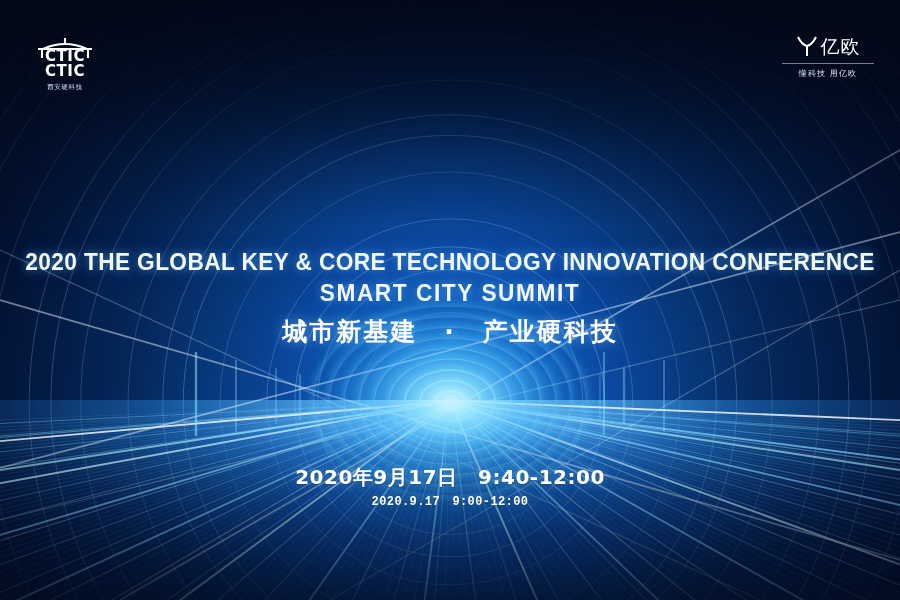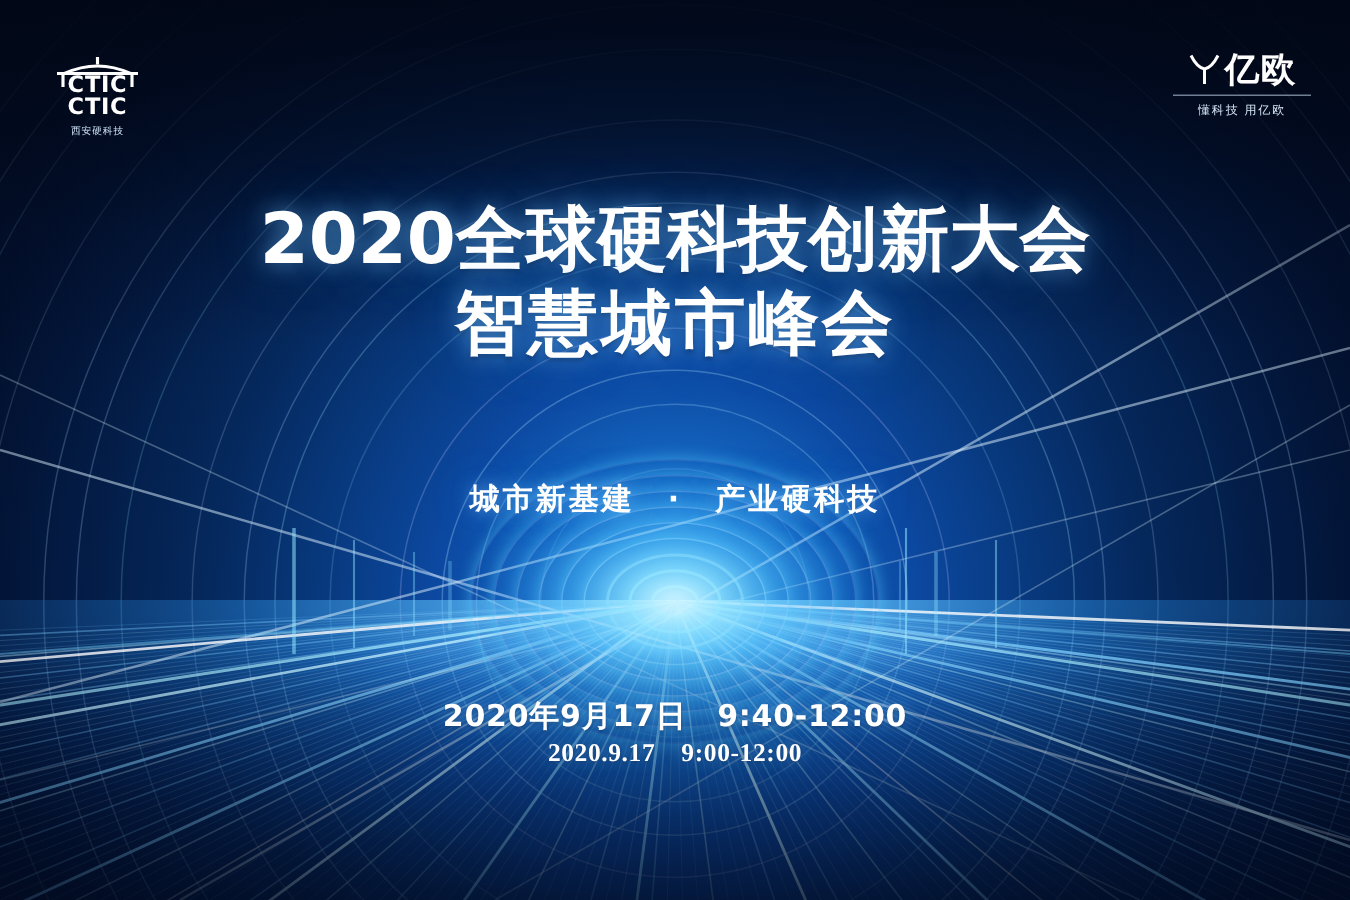--- a/index.html
+++ b/index.html
@@ -90,21 +90,21 @@
 
   .ctic-mark { display:block; margin:0 auto; }
   .ctic-sub {
     margin-top:3px;
     font-size:6.5px; letter-spacing:0.6px;
     color:#cfe2f7; white-space:nowrap;
   }
 
   .yiou-row { display:flex; align-items:center; justify-content:center; gap:3px; }
   .yiou-word {
-    font-size:23px; font-weight:700; color:#ffffff;
+    font-size:19px; font-weight:400; color:#ffffff;
     letter-spacing:1px; line-height:1;
   }
   .yiou-rule {
     width:92px; height:1px; margin:5px auto 4px;
     background:rgba(205,224,246,0.55);
   }
   .yiou-sub {
     font-size:8px; letter-spacing:1.2px; color:#d7e6f8; white-space:nowrap;
   }
 
@@ -146,21 +146,21 @@
   .sub-line.s2 { letter-spacing:1.6px; }
 
   
   .theme {
     position:absolute; left:0; right:0; top:316px;
     text-align:center;
   }
   .theme-cn {
     font-family:"DejaVu Sans","Liberation Sans",sans-serif;
     font-weight:700;
-    font-size:20px;
+    font-size:25px;
     line-height:32px;
     color:#ffffff;
     letter-spacing:2px;
     text-shadow:0 0 12px rgba(120,200,255,0.60), 0 0 28px rgba(50,140,235,0.40);
   }
   .theme-en {
     margin-top:4px;
     font-family:"Liberation Sans","DejaVu Sans",sans-serif;
     font-weight:600;
     font-size:12.5px;
@@ -178,23 +178,23 @@
   .date-cn {
     font-family:"DejaVu Sans","Liberation Sans",sans-serif;
     font-weight:700;
     font-size:20px;
     line-height:26px;
     color:#ffffff;
     letter-spacing:0.5px;
     text-shadow:0 0 10px rgba(110,195,255,0.55), 0 1px 3px rgba(0,20,60,0.5);
   }
   .date-en {
-    font-family:Liberation Serif, serif;
+    font-family:Liberation Mono, monospace;
     font-weight:700;
-    font-size:17px;
+    font-size:12px;
     line-height:24px;
     color:#ffffff;
     letter-spacing:0.4px;
     text-shadow:0 0 10px rgba(110,195,255,0.55), 0 1px 3px rgba(0,20,60,0.5);
   }
 </style>
 </head>
 <body>
 
 <div id="poster">
@@ -484,25 +484,25 @@
             <path d="M2 3 Q6 11 11 12 Q16 11 20 3"></path>
             <path d="M11 12 L11 22"></path>
           </g>
         </svg>
         <span class="yiou-word">亿欧</span>
       </div>
       <div class="yiou-rule"></div>
       <div class="yiou-sub">懂科技 用亿欧</div>
     </div>
 
-    <div class="headline">
-      <div class="title-line t1">2020全球硬科技创新大会</div>
-      <div class="title-line t2">智慧城市峰会</div>
-    </div>
-
+
+    <div class="subtitle">
+      <div class="sub-line s1">2020 THE GLOBAL KEY &amp; CORE TECHNOLOGY INNOVATION CONFERENCE</div>
+      <div class="sub-line s2">SMART CITY SUMMIT</div>
+    </div>
 
     <div class="theme">
       <div class="theme-cn">城市新基建　·　产业硬科技</div>
     </div>
 
     <div class="datetime">
       <div class="date-cn">2020年9月17日　9:40-12:00</div>
       <div class="date-en">2020.9.17　9:00-12:00</div>
     </div>
 

